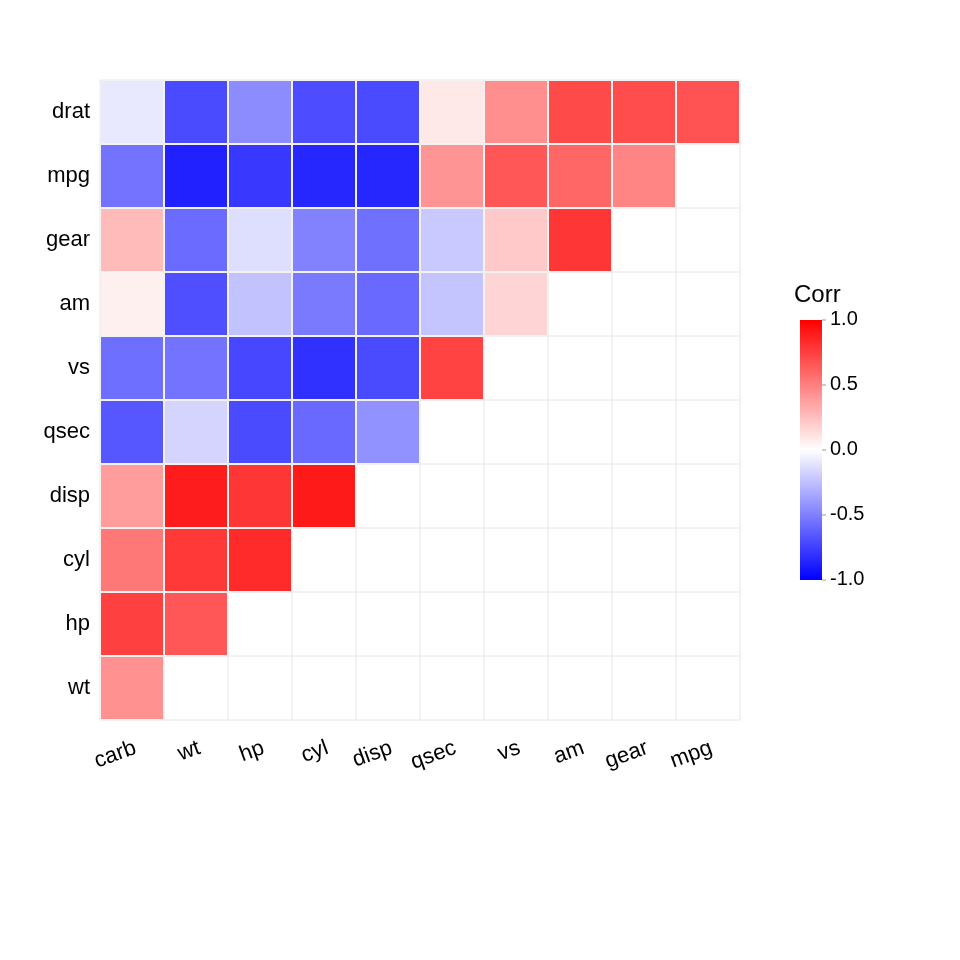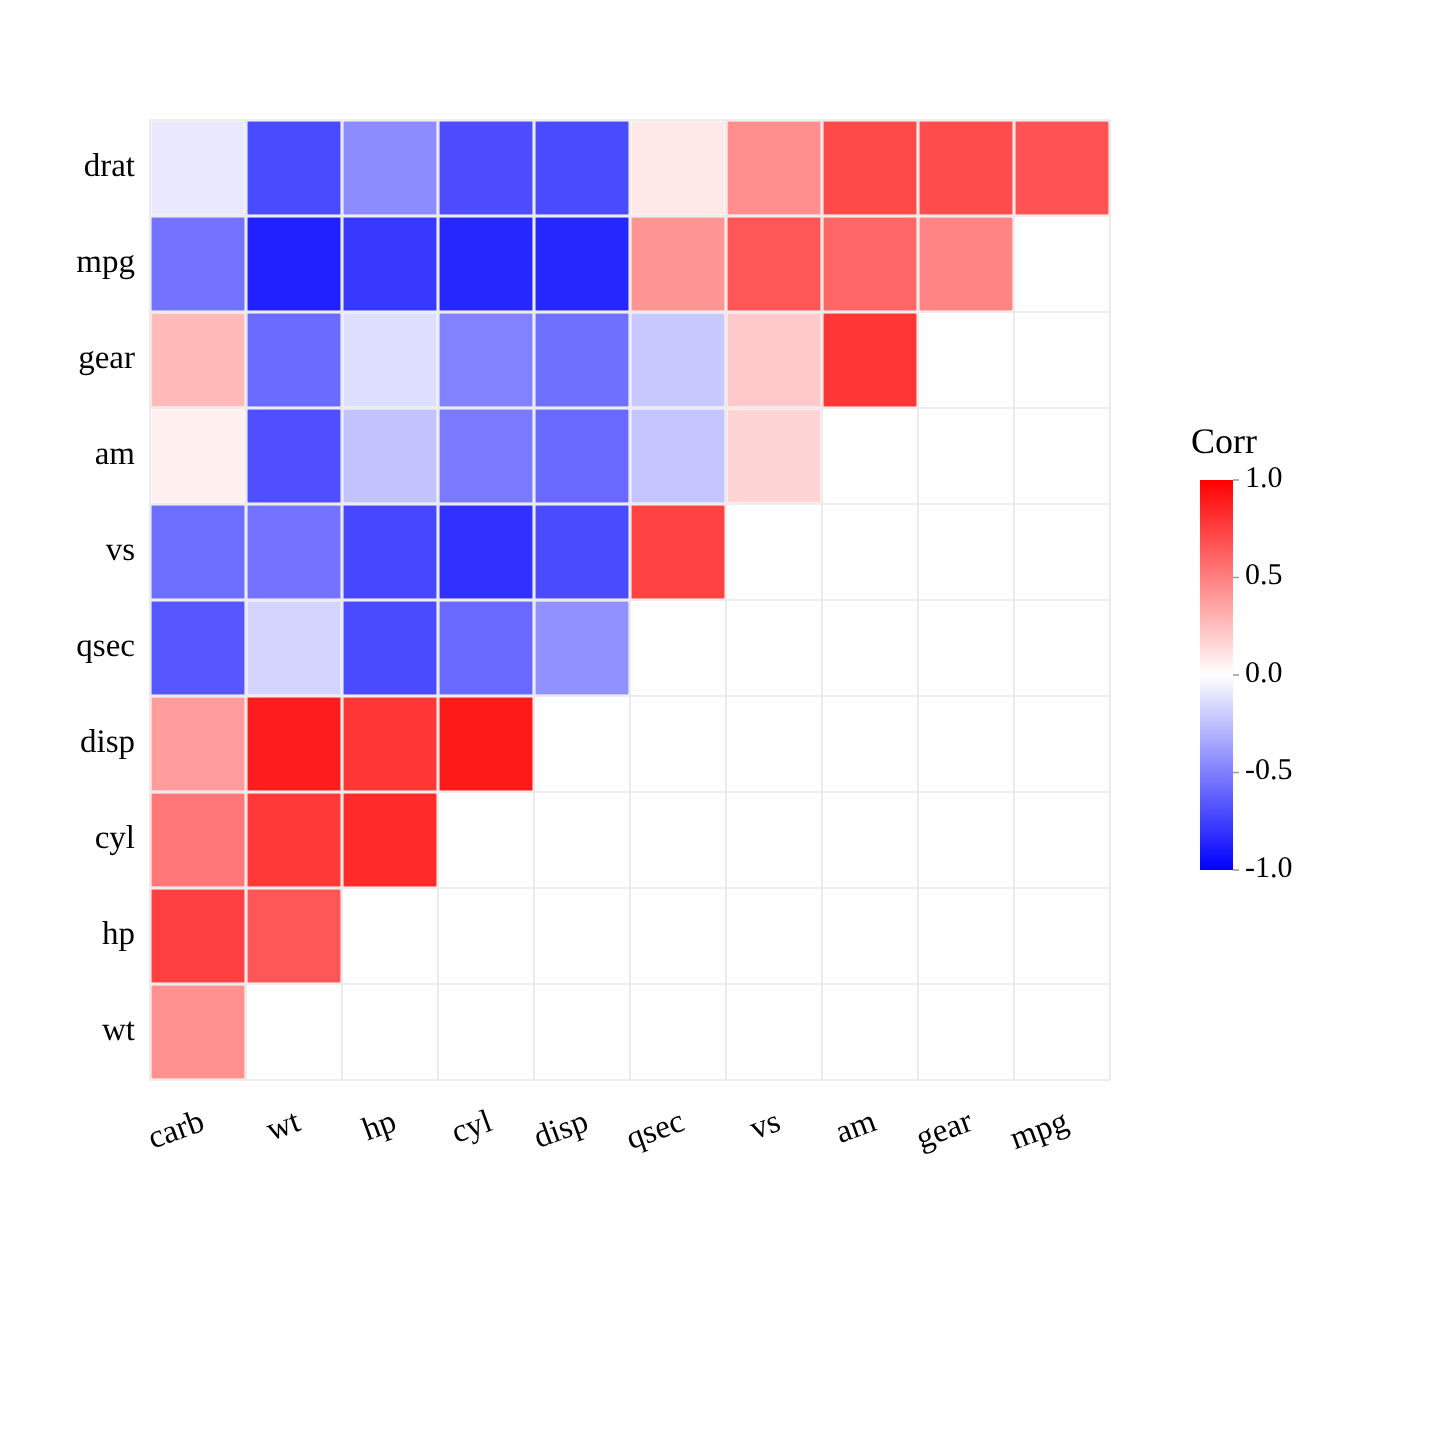--- a/index.html
+++ b/index.html
@@ -7,21 +7,20 @@
     padding: 0;
     width: 960px;
     height: 960px;
     background: #ffffff;
     font-family: Arial, Helvetica, sans-serif;
   }
   #chart-container {
     position: relative;
     width: 960px;
     height: 960px;
-    font-family: Liberation Serif, serif;
   }
   svg { display: block; }
   .axis-label {
     font-size: 22px;
     fill: #000;
   }
   .legend-title {
     font-size: 24px;
     fill: #000;
   }

